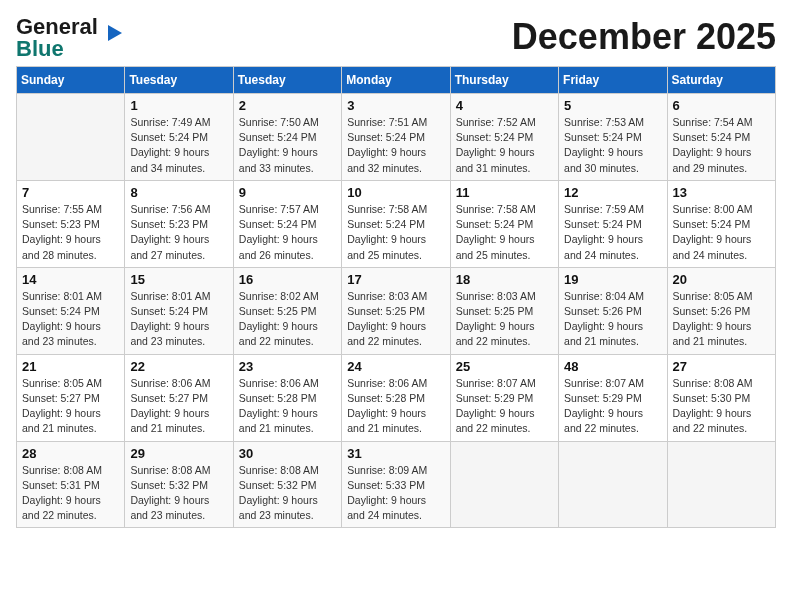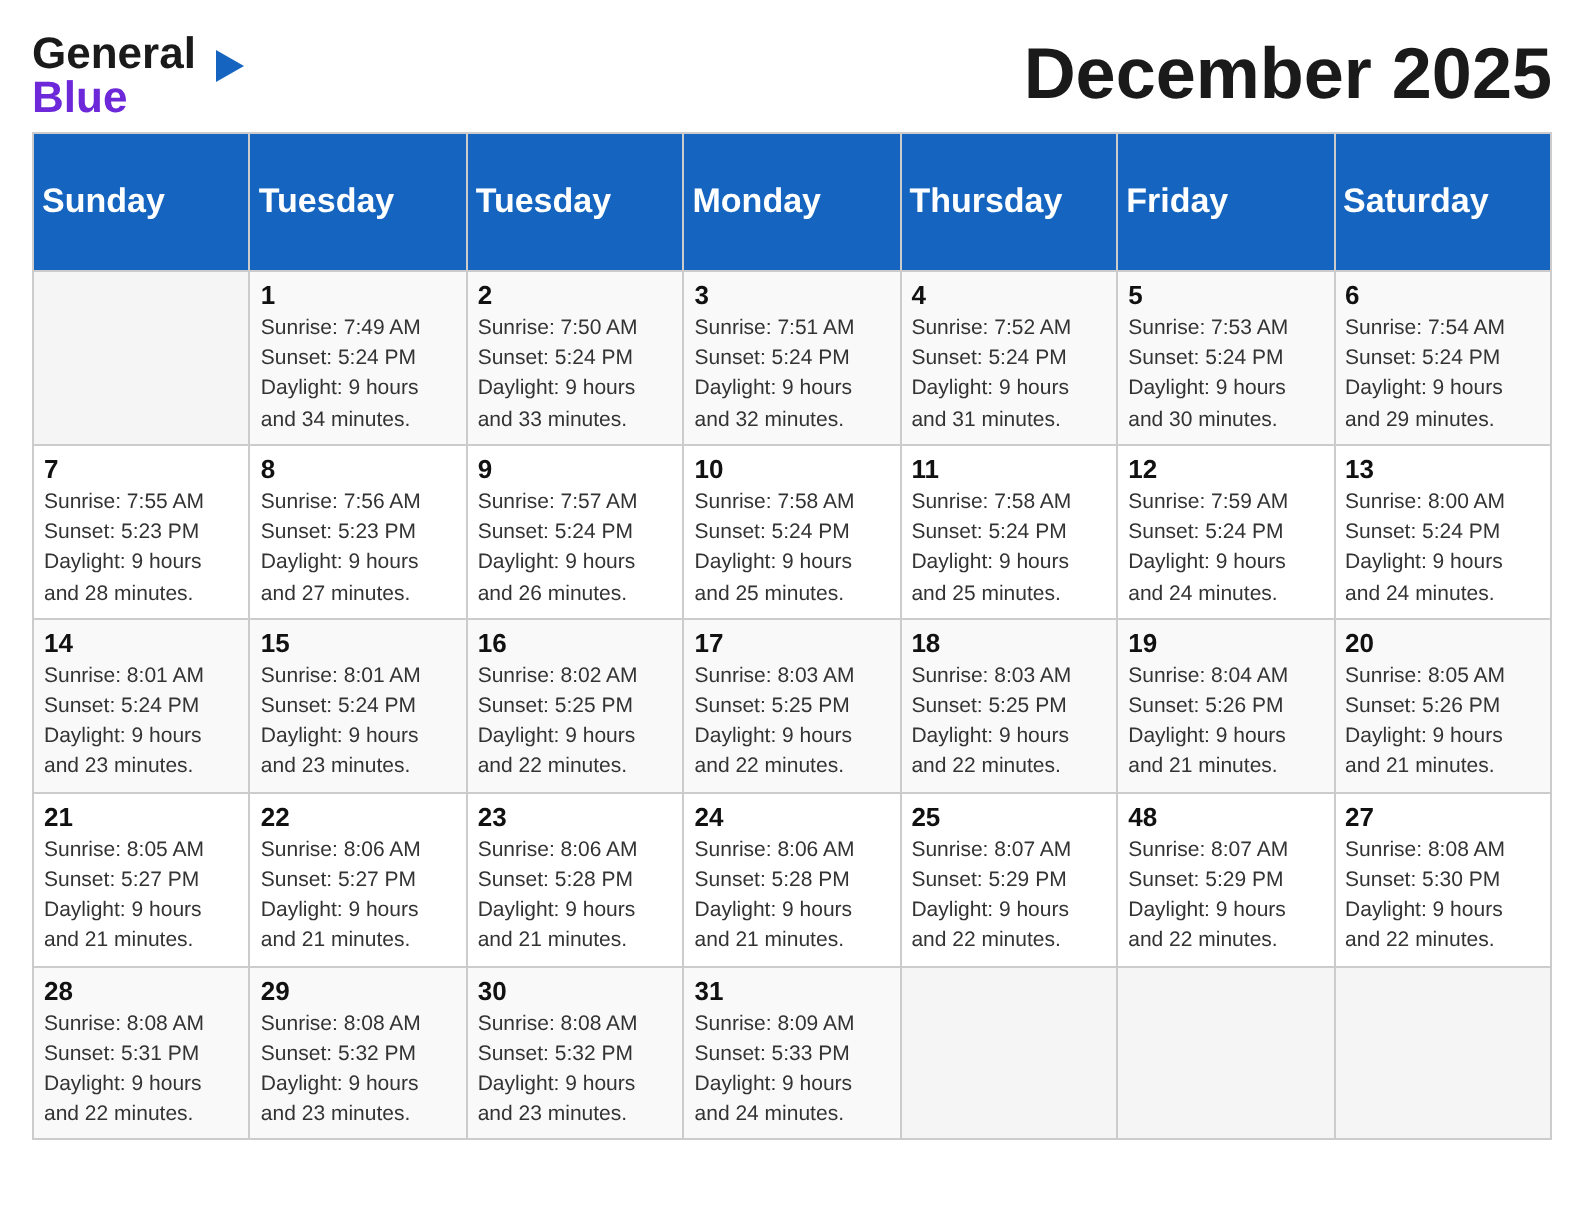--- a/index.html
+++ b/index.html
@@ -20,21 +20,21 @@
       display: flex;
       flex-direction: column;
       align-items: flex-end;
     }
     .logo-text {
       font-size: 22px;
       font-weight: bold;
       color: #1a1a1a;
       line-height: 1;
     }
-    .logo-text span.blue { color: #6d28d9; }
+    .logo-text span.blue { color: #0f766e; }
     .title-area {
       text-align: center;
     }
     .main-title {
       font-size: 36px;
       font-weight: bold;
       color: #1a1a1a;
     }
     .subtitle {
       font-size: 14px;
@@ -42,22 +42,22 @@
     }
     .calendar {
       width: 100%;
       border-collapse: collapse;
       font-size: 11px;
     }
     .calendar thead tr th {
       background: #1565C0;
       color: #fff;
       font-weight: bold;
-      font-size: 17px;
-      padding: 24px 4px;
+      font-size: 12px;
+      padding: 6px 4px;
       text-align: left;
       border: 1px solid #ccc;
     }
     .calendar tbody tr td {
       border: 1px solid #ccc;
       vertical-align: top;
       padding: 4px 5px;
       width: 108px;
       min-height: 80px;
       background: #fff;

